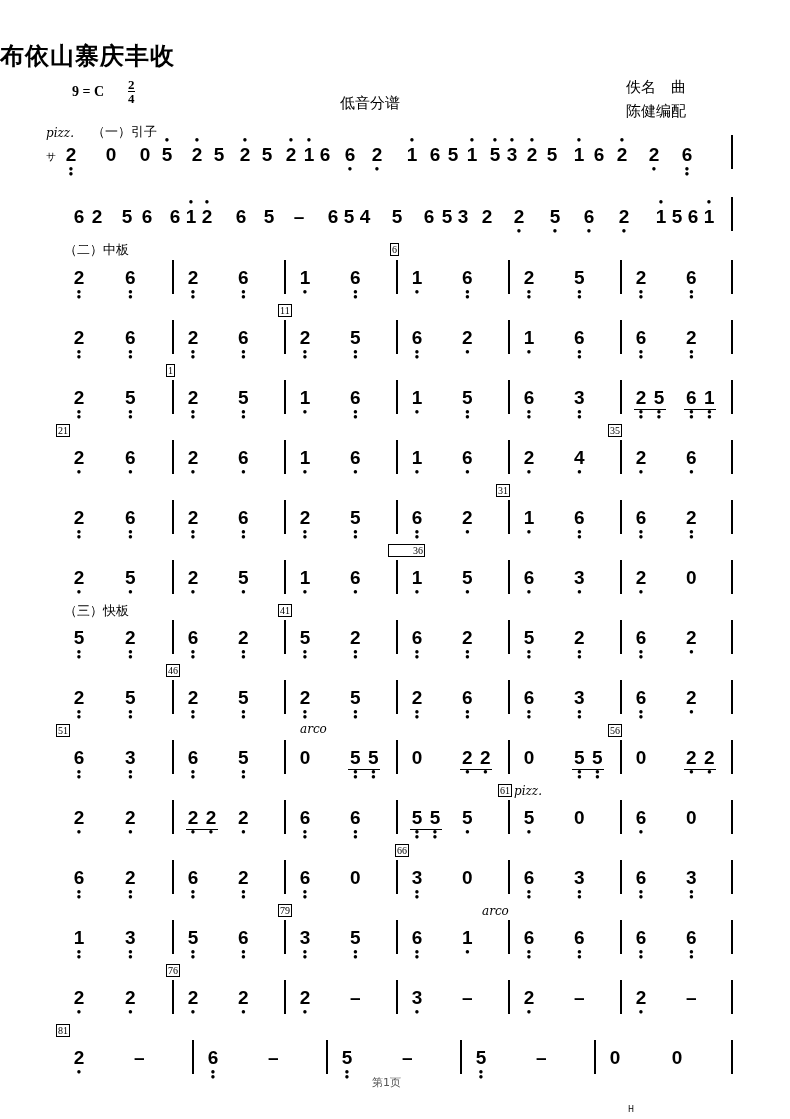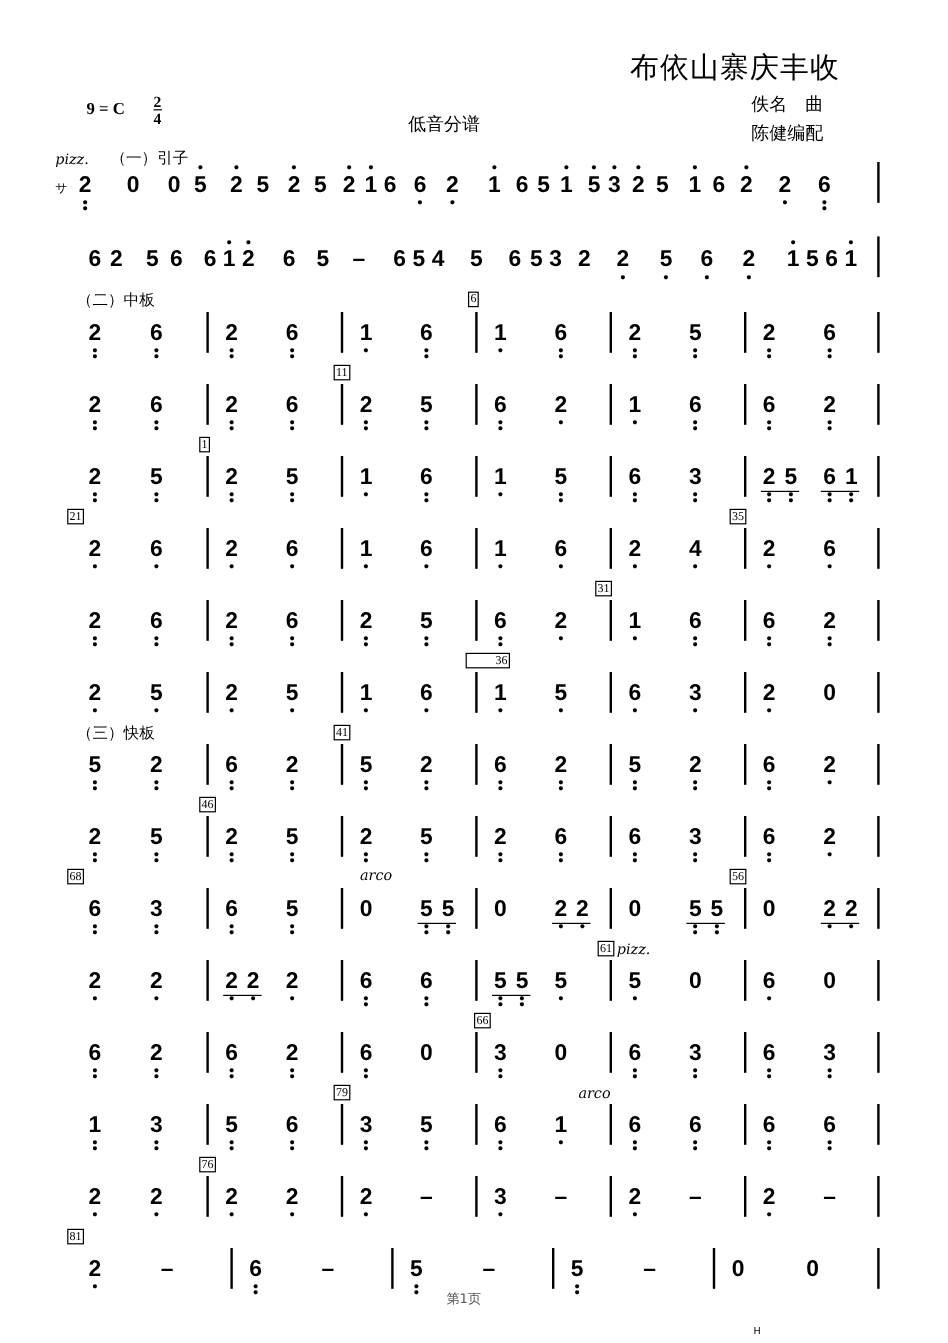--- a/index.html
+++ b/index.html
@@ -1,17 +1,17 @@
 <!DOCTYPE html>
 <html><head>
 <meta charset="utf-8">
 <style>
   html, body { margin:0; padding:0; background:#fff; }
   body { width:790px; height:1119px; position:relative; overflow:hidden; font-family:"DejaVu Sans", sans-serif; color:#000; }
-  .title { position:absolute; top:40px; left:0; width:700px; text-align:right; font-size:24px; font-weight:normal; font-family:"DejaVu Serif", serif; letter-spacing:1px; }
+  .title { position:absolute; top:40px; left:0; width:700px; text-align:left; font-size:24px; font-weight:bold; font-family:"DejaVu Serif", serif; letter-spacing:1px; }
   .key { position:absolute; top:84px; left:72px; font-size:14px; font-family:"Liberation Serif", serif; font-weight:bold; }
   .timesig { position:absolute; top:78px; left:128px; font-size:13px; font-family:"Liberation Serif", serif; font-weight:bold; line-height:13px; text-align:center; }
   .timesig .num { border-bottom:1px solid #000; display:block; }
   .subtitle { position:absolute; top:94px; left:340px; font-size:15px; }
   .composer { position:absolute; top:75px; left:626px; font-size:15px; line-height:24px; }
   .page { position:absolute; top:1075px; left:372px; font-size:11px; color:#555; }
   .corner { position:absolute; top:1105px; left:628px; font-size:8px; }
   .note { position:absolute; font-family:"Liberation Sans", sans-serif; font-weight:bold; font-size:19px; width:14px; text-align:center; line-height:20px; }
   .dots-up, .dots-down { position:absolute; left:0; width:14px; text-align:center; font-size:8px; line-height:5px; }
   .dots-up { top:-8px; }
@@ -45,21 +45,21 @@
 
 <div class="mnum" style="top:243px;left:390px;">6</div>
 <div class="mnum" style="top:304px;left:278px;">11</div>
 <div class="mnum" style="top:364px;left:166px;">1</div>
 <div class="mnum" style="top:424px;left:56px;">21</div>
 <div class="mnum" style="top:424px;left:608px;">35</div>
 <div class="mnum" style="top:484px;left:496px;">31</div>
 <div class="mnum" style="top:544px;left:388px;padding-left:24px;">36</div>
 <div class="mnum" style="top:604px;left:278px;">41</div>
 <div class="mnum" style="top:664px;left:166px;">46</div>
-<div class="mnum" style="top:724px;left:56px;">68</div>
+<div class="mnum" style="top:724px;left:56px;">51</div>
 <div class="mnum" style="top:724px;left:608px;">56</div>
 <div class="mnum" style="top:784px;left:498px;">61</div>
 <div class="mnum" style="top:844px;left:395px;">66</div>
 <div class="mnum" style="top:904px;left:278px;">79</div>
 <div class="mnum" style="top:964px;left:166px;">76</div>
 <div class="mnum" style="top:1024px;left:56px;">81</div>
 
 <div class="italic" style="top:722px;left:300px;">arco</div>
 <div class="italic" style="top:784px;left:514px;">pizz.</div>
 <div class="italic" style="top:904px;left:482px;">arco</div>

